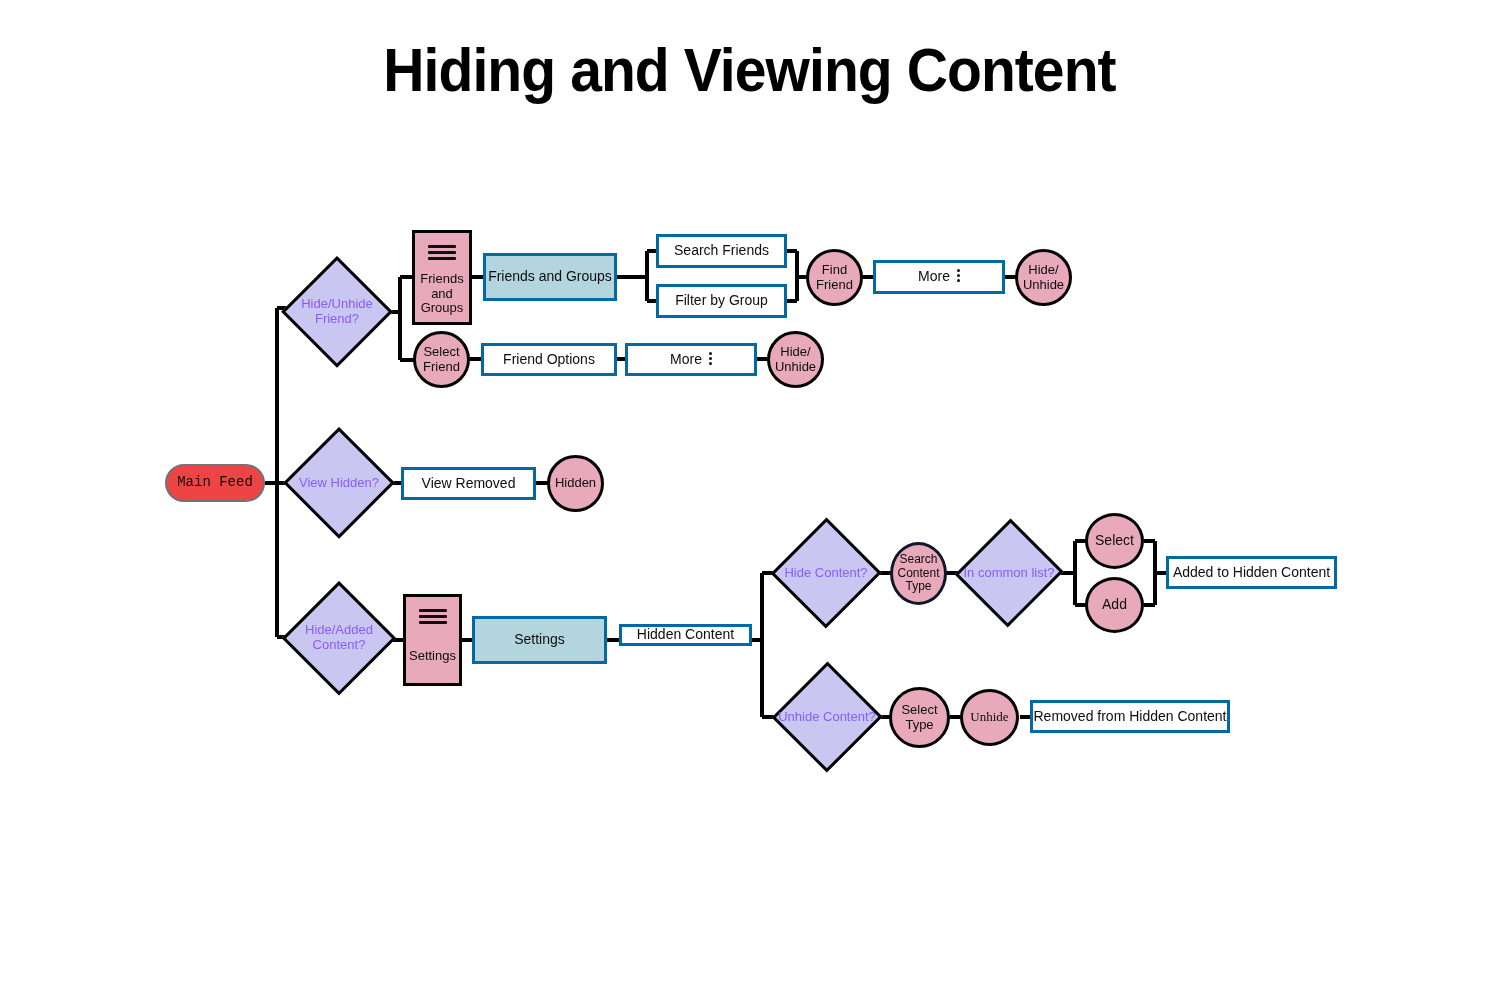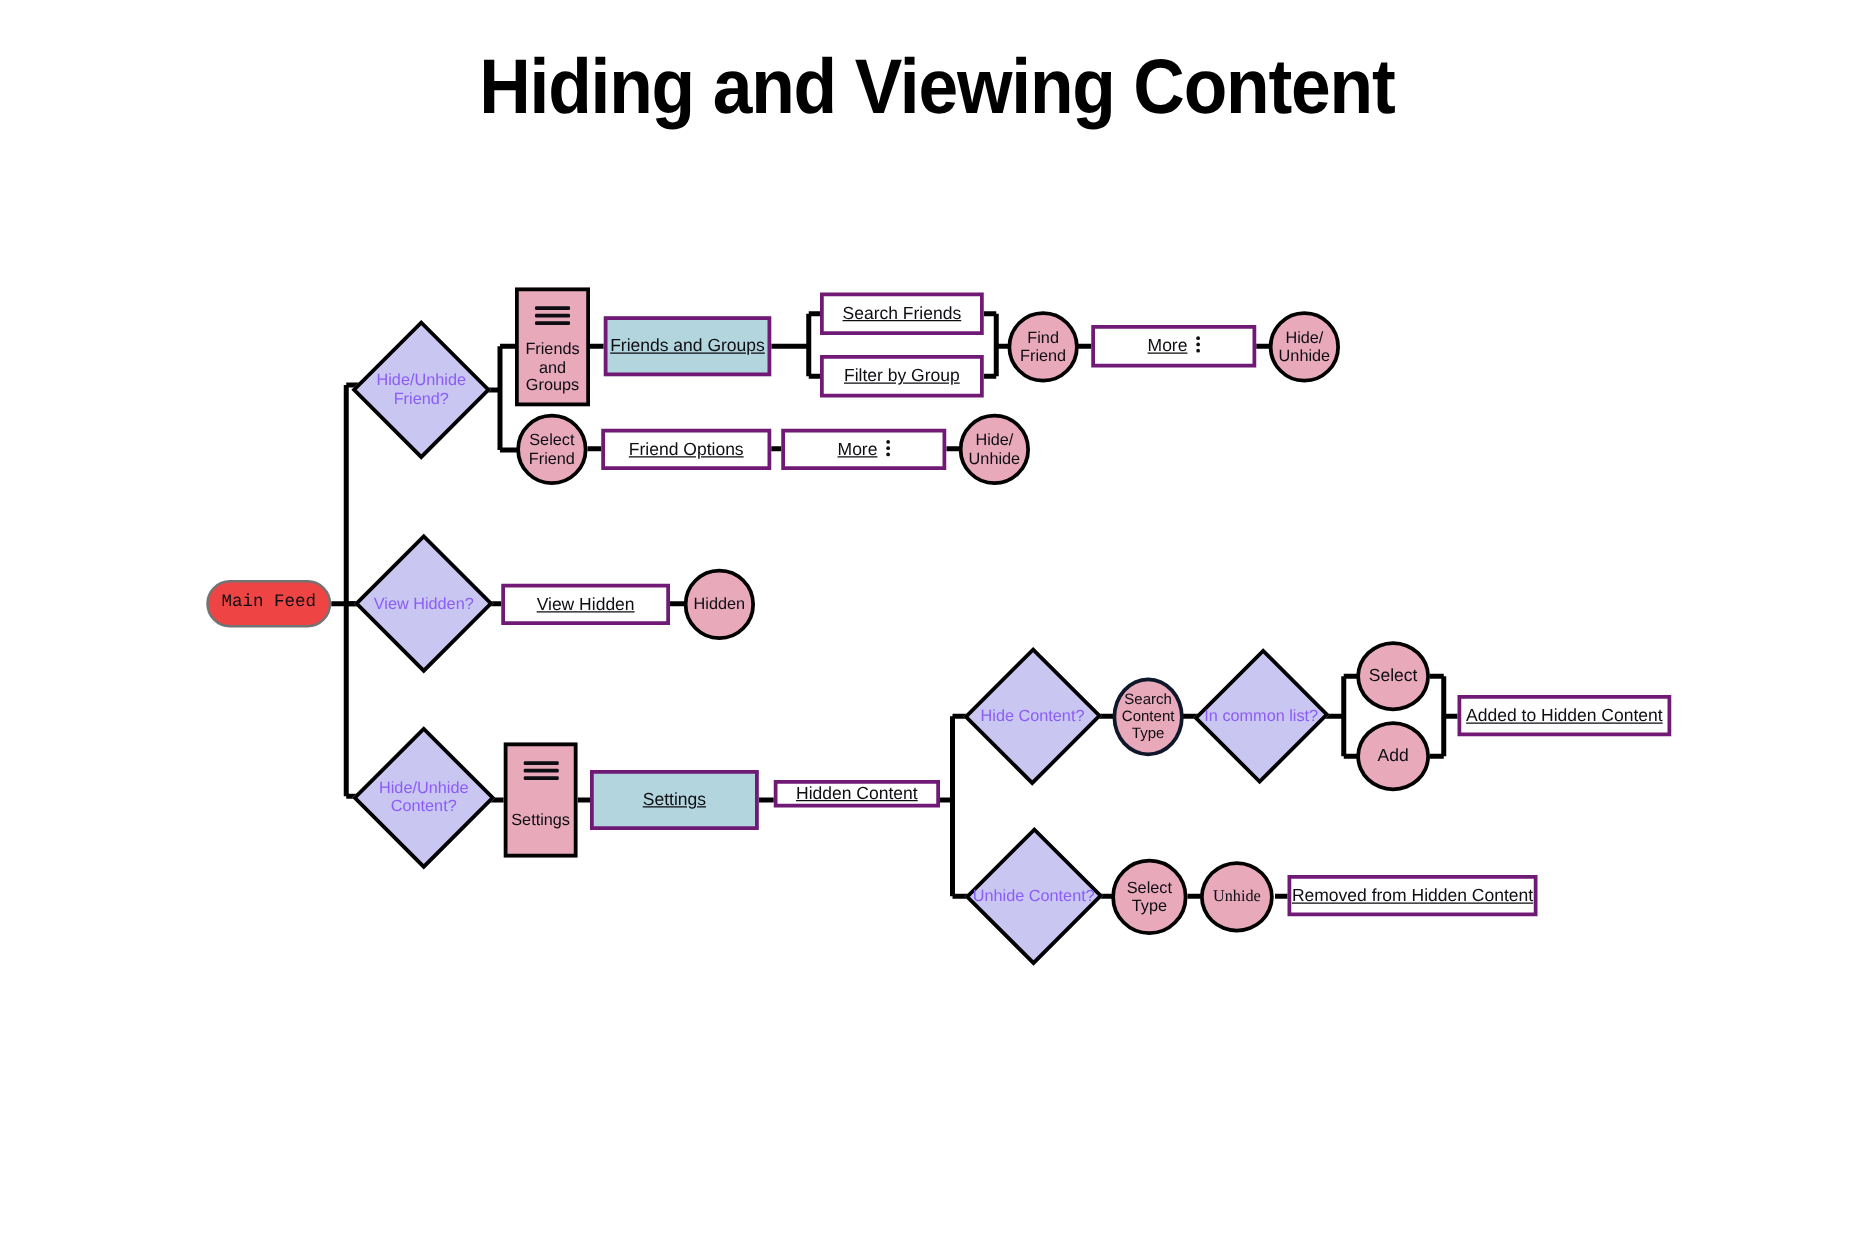--- a/index.html
+++ b/index.html
@@ -42,23 +42,22 @@
     align-items: center;
     justify-content: center;
     text-align: center;
     color: #0d0d12;
     font-family: "Liberation Sans", sans-serif;
     line-height: 1.12;
     z-index: 5;
   }
   
   .rect {
-    border: 3px solid #701a75;
+    border: 3px solid #0369a1;
     background: #ffffff;
-    text-decoration: underline;
   }
   .rect.teal { background: #b3d5de; }
   .circle {
     border: 3px solid #000;
     border-radius: 50%;
     background: #e8a9bb;
   }
   .ellipse {
     border: 3px solid #0f172a;
     border-radius: 50%;
@@ -307,30 +306,30 @@
   <div class="node circle fs13" style="left:767px; top:331px; width:57px; height:57px;">
     <span>Hide/ Unhide</span>
   </div>
 
   <div class="diamond-wrap" style="left:284px; top:428px; width:110px; height:110px;">
     <div class="dshape"></div>
     <div class="dlabel fs13">View Hidden?</div>
   </div>
 
   <div class="node rect fs14" style="left:401px; top:467px; width:135px; height:33px;">
-    <span>View Hidden</span>
+    <span>View Removed</span>
   </div>
 
   <div class="node circle fs13" style="left:547px; top:455px; width:57px; height:57px;">
     <span>Hidden</span>
   </div>
 
   <div class="diamond-wrap" style="left:283px; top:582px; width:112px; height:112px;">
     <div class="dshape"></div>
-    <div class="dlabel fs13">Hide/Unhide Content?</div>
+    <div class="dlabel fs13">Hide/Added Content?</div>
   </div>
 
   <div class="menu-node" style="left:403px; top:594px; width:59px; height:92px;">
     <span class="hamburger">
       <i></i>
         <i></i>
         <i></i>
     </span>
     <span class="menu-label fs13">Settings</span>
   </div>

